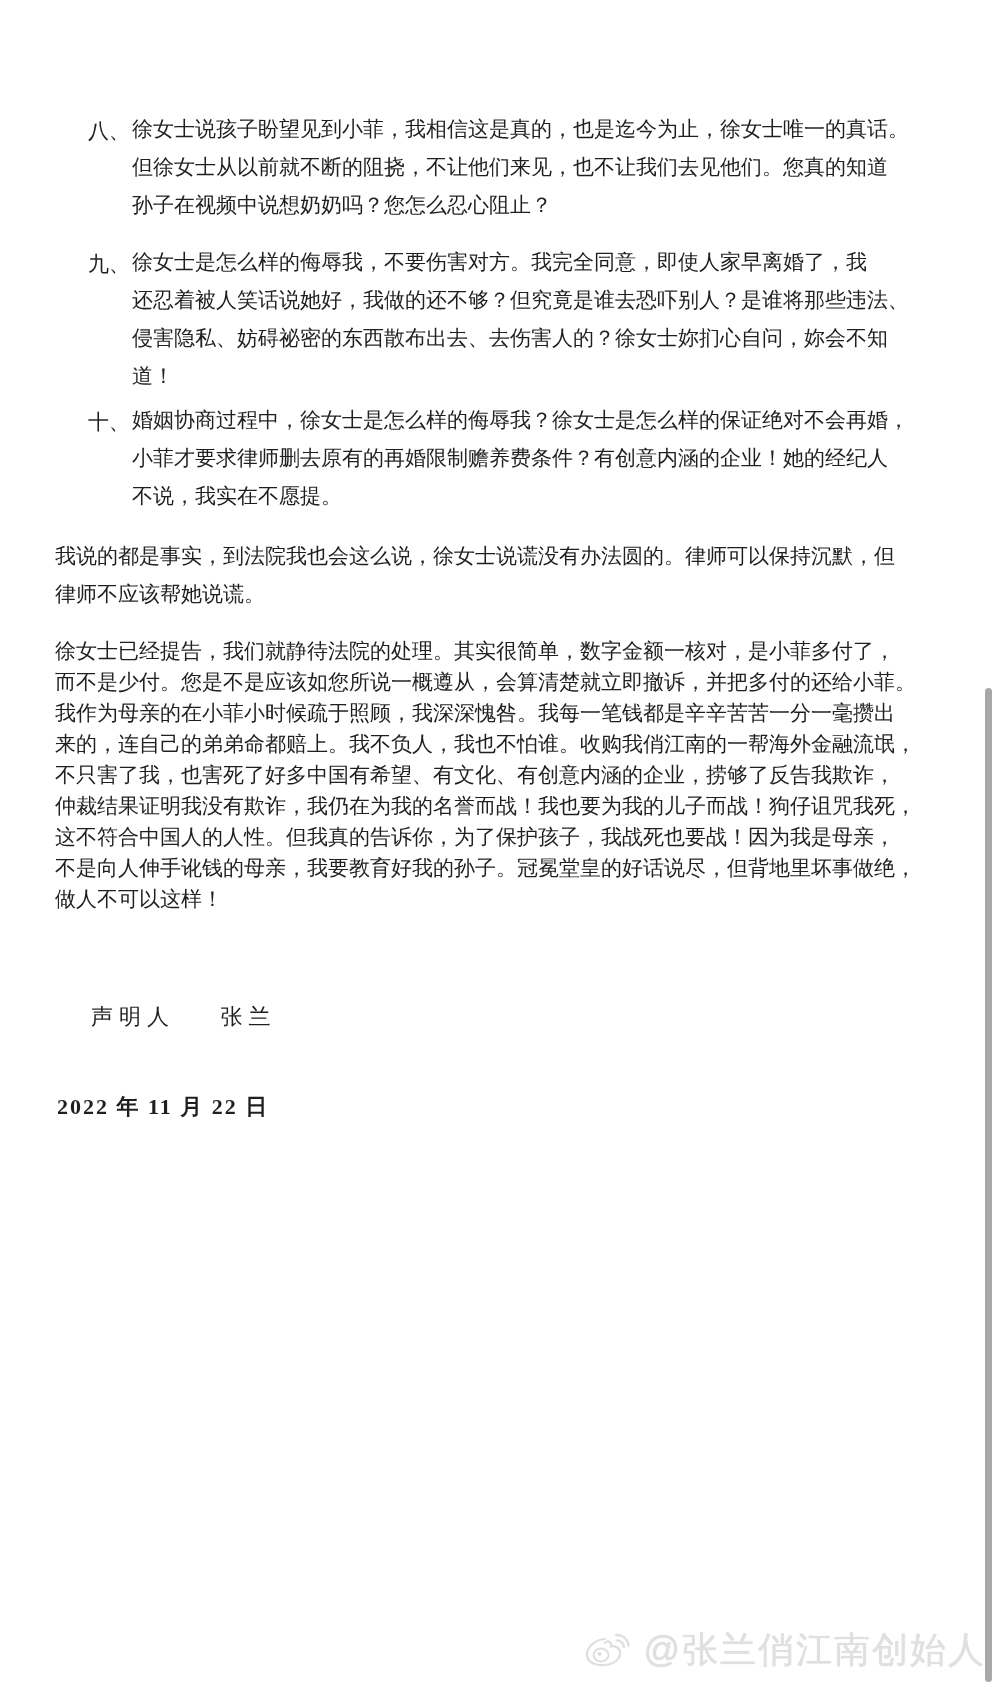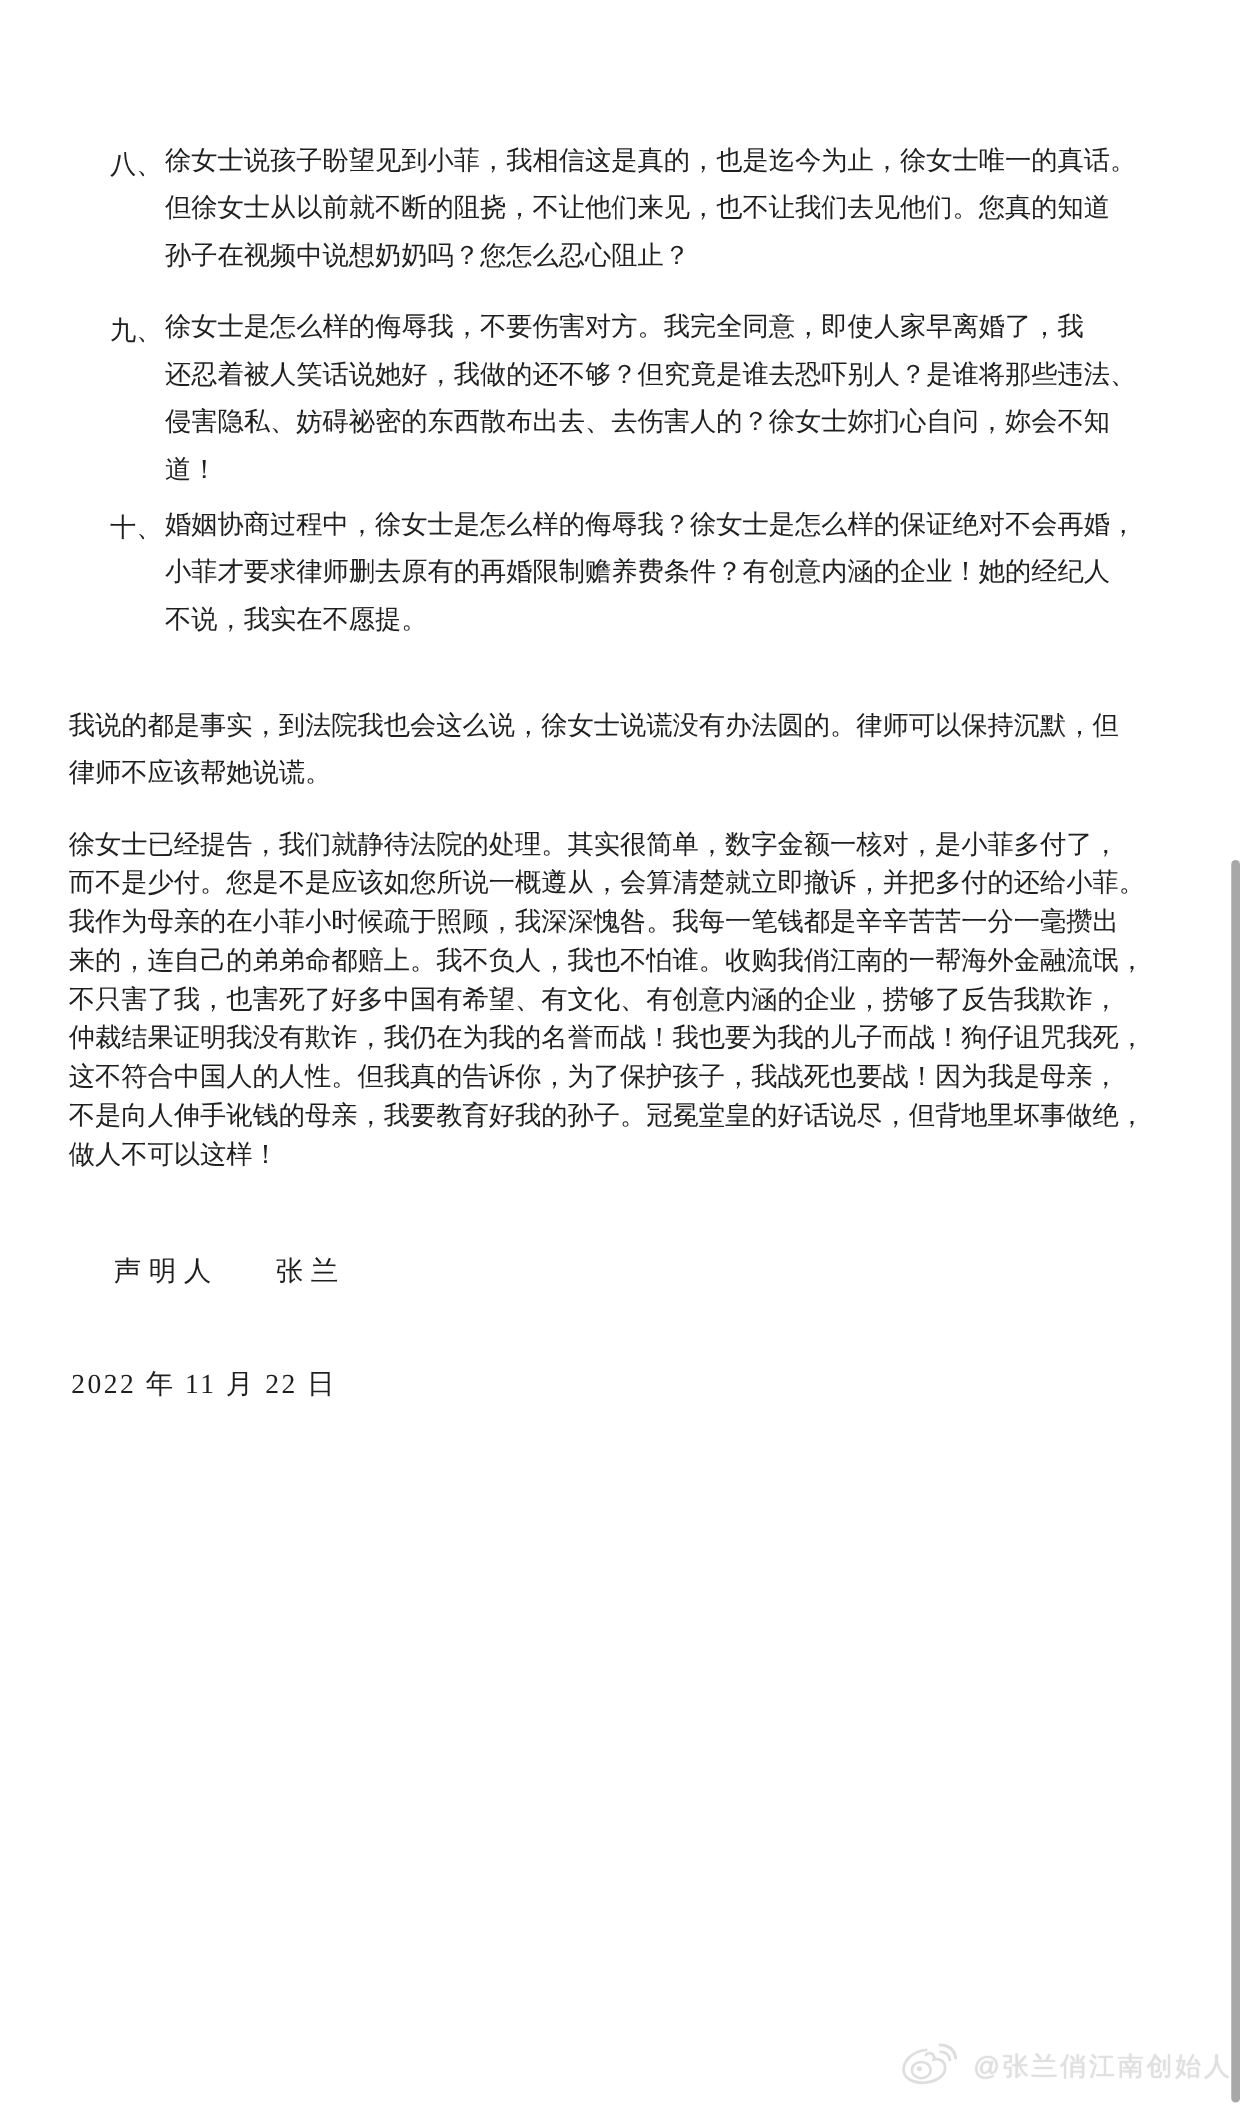--- a/index.html
+++ b/index.html
@@ -32,51 +32,51 @@
     white-space: pre-line;
     width: 800px;
     font-family: Liberation Mono, monospace;
   }
   .doc-paragraph {
     position: absolute;
     left: 55px;
     width: 925px;
     font-size: 21px;
     white-space: pre-line;
-    margin-top: 24px;
   }
   .p1 { top: 537px; line-height: 38px; }
   .p2 { top: 636px; line-height: 31px; }
   .signature {
     position: absolute;
     left: 57px;
     top: 1002px;
     font-size: 22px;
     letter-spacing: 6px;
     margin-left: 34px;
   }
   .signature .sig-name { margin-left: 34px; }
   .date-line {
     position: absolute;
     left: 57px;
     top: 1092px;
     font-size: 22px;
     letter-spacing: 2px;
+    font-weight: bold;
   }
   .watermark {
     position: absolute;
     right: 14px;
     bottom: 12px;
     display: flex;
     align-items: center;
     gap: 8px;
     color: #e0e0e0;
   }
   .watermark .wm-text {
-    font-size: 21px;
+    font-size: 36px;
     letter-spacing: 2px;
     font-family: "Liberation Sans", sans-serif;
     text-shadow: 0 0 1px #cfcfcf;
   }
   .scrollbar-thumb {
     position: absolute;
     right: 8px;
     top: 688px;
     width: 7px;
     height: 994px;

